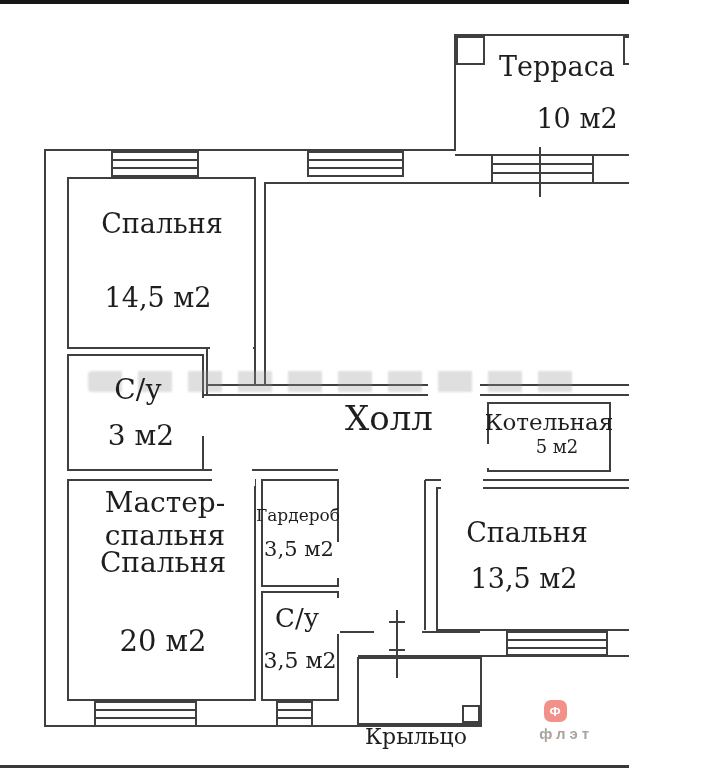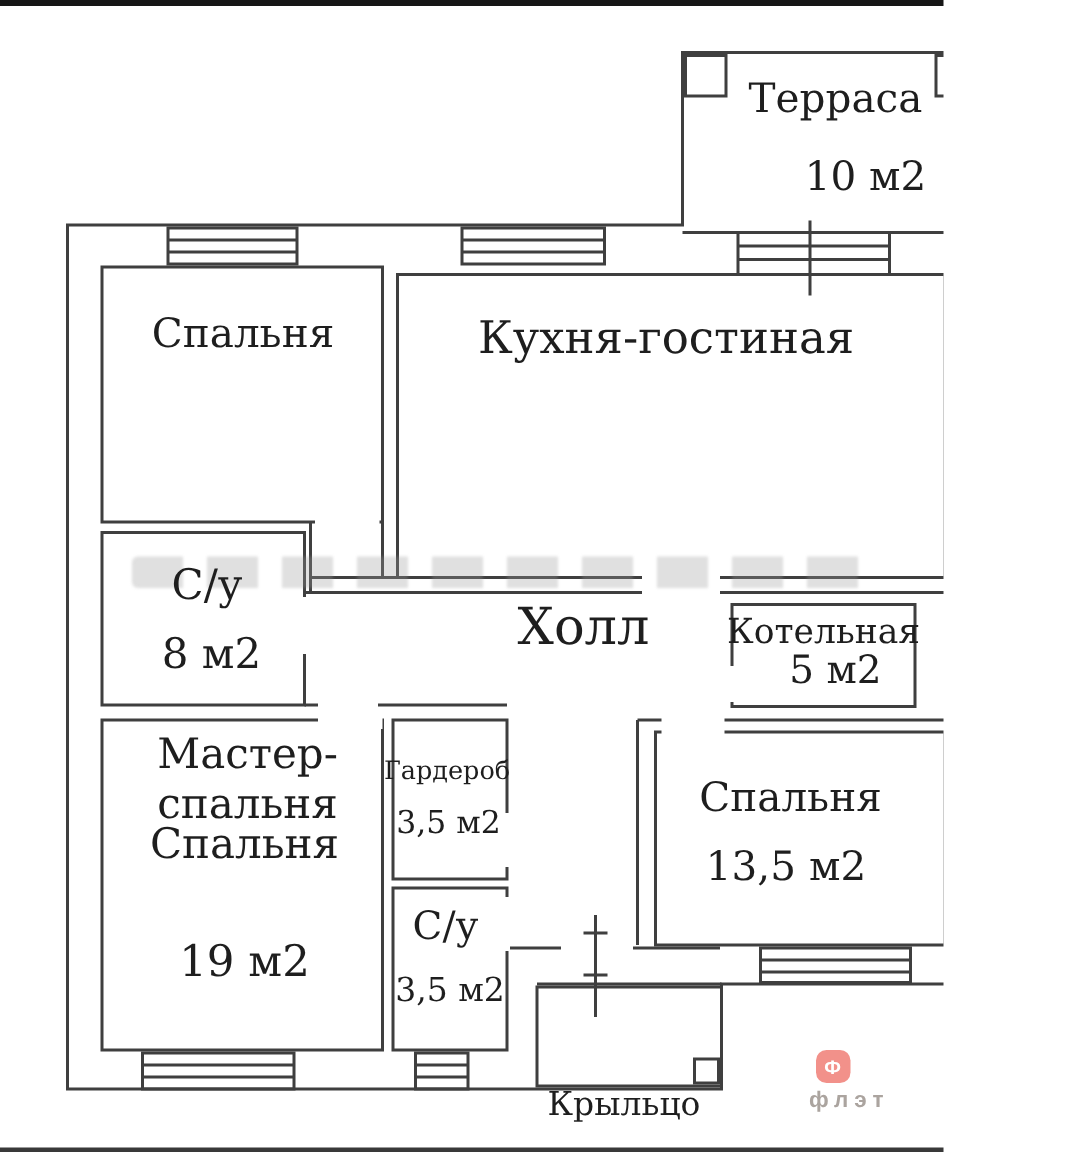--- a/index.html
+++ b/index.html
@@ -138,35 +138,35 @@
       <path d="M389,622 H405 M389,650 H405"></path>
     </g>
   </svg>
 
   <div id="watermark-strip"></div>
 
   <div class="room-label" style="left:557px;top:66px;font-size:27px;">Терраса</div>
   <div class="room-label" style="left:549px;top:118px;font-size:27px;margin-left:28px;">10 м2</div>
 
   <div class="room-label" style="left:162px;top:223px;font-size:27px;">Спальня</div>
+  <div class="room-label" style="left:158px;top:297px;font-size:27px;">14,5 м2</div>
 
-  <div class="room-label" style="left:444px;top:226px;font-size:30px;">Кухня-гостиная</div>
 
   <div class="room-label" style="left:138px;top:390px;font-size:28px;">С/у</div>
-  <div class="room-label" style="left:141px;top:436px;font-size:28px;">8 м2</div>
+  <div class="room-label" style="left:141px;top:436px;font-size:28px;">3 м2</div>
 
   <div class="room-label" style="left:389px;top:418px;font-size:34px;">Холл</div>
 
   <div class="room-label" style="left:549px;top:422px;font-size:23px;">Котельная</div>
-  <div class="room-label" style="left:557px;top:447px;font-size:26px;">5 м2</div>
+  <div class="room-label" style="left:557px;top:447px;font-size:18px;">5 м2</div>
 
   <div class="room-label" style="left:165px;top:503px;font-size:28px;">Мастер-</div>
   <div class="room-label" style="left:165px;top:536px;font-size:28px;">спальня</div>
   <div class="room-label" style="left:163px;top:563px;font-size:28px;">Спальня</div>
-  <div class="room-label" style="left:163px;top:641px;font-size:29px;">19 м2</div>
+  <div class="room-label" style="left:163px;top:641px;font-size:29px;">20 м2</div>
 
   <div class="room-label" style="left:298px;top:515px;font-size:17px;">Гардероб</div>
   <div class="room-label" style="left:299px;top:549px;font-size:21px;">3,5 м2</div>
 
   <div class="room-label" style="left:297px;top:618px;font-size:26px;">С/у</div>
   <div class="room-label" style="left:300px;top:661px;font-size:22px;">3,5 м2</div>
 
   <div class="room-label" style="left:527px;top:532px;font-size:27px;">Спальня</div>
   <div class="room-label" style="left:524px;top:578px;font-size:27px;">13,5 м2</div>
 

